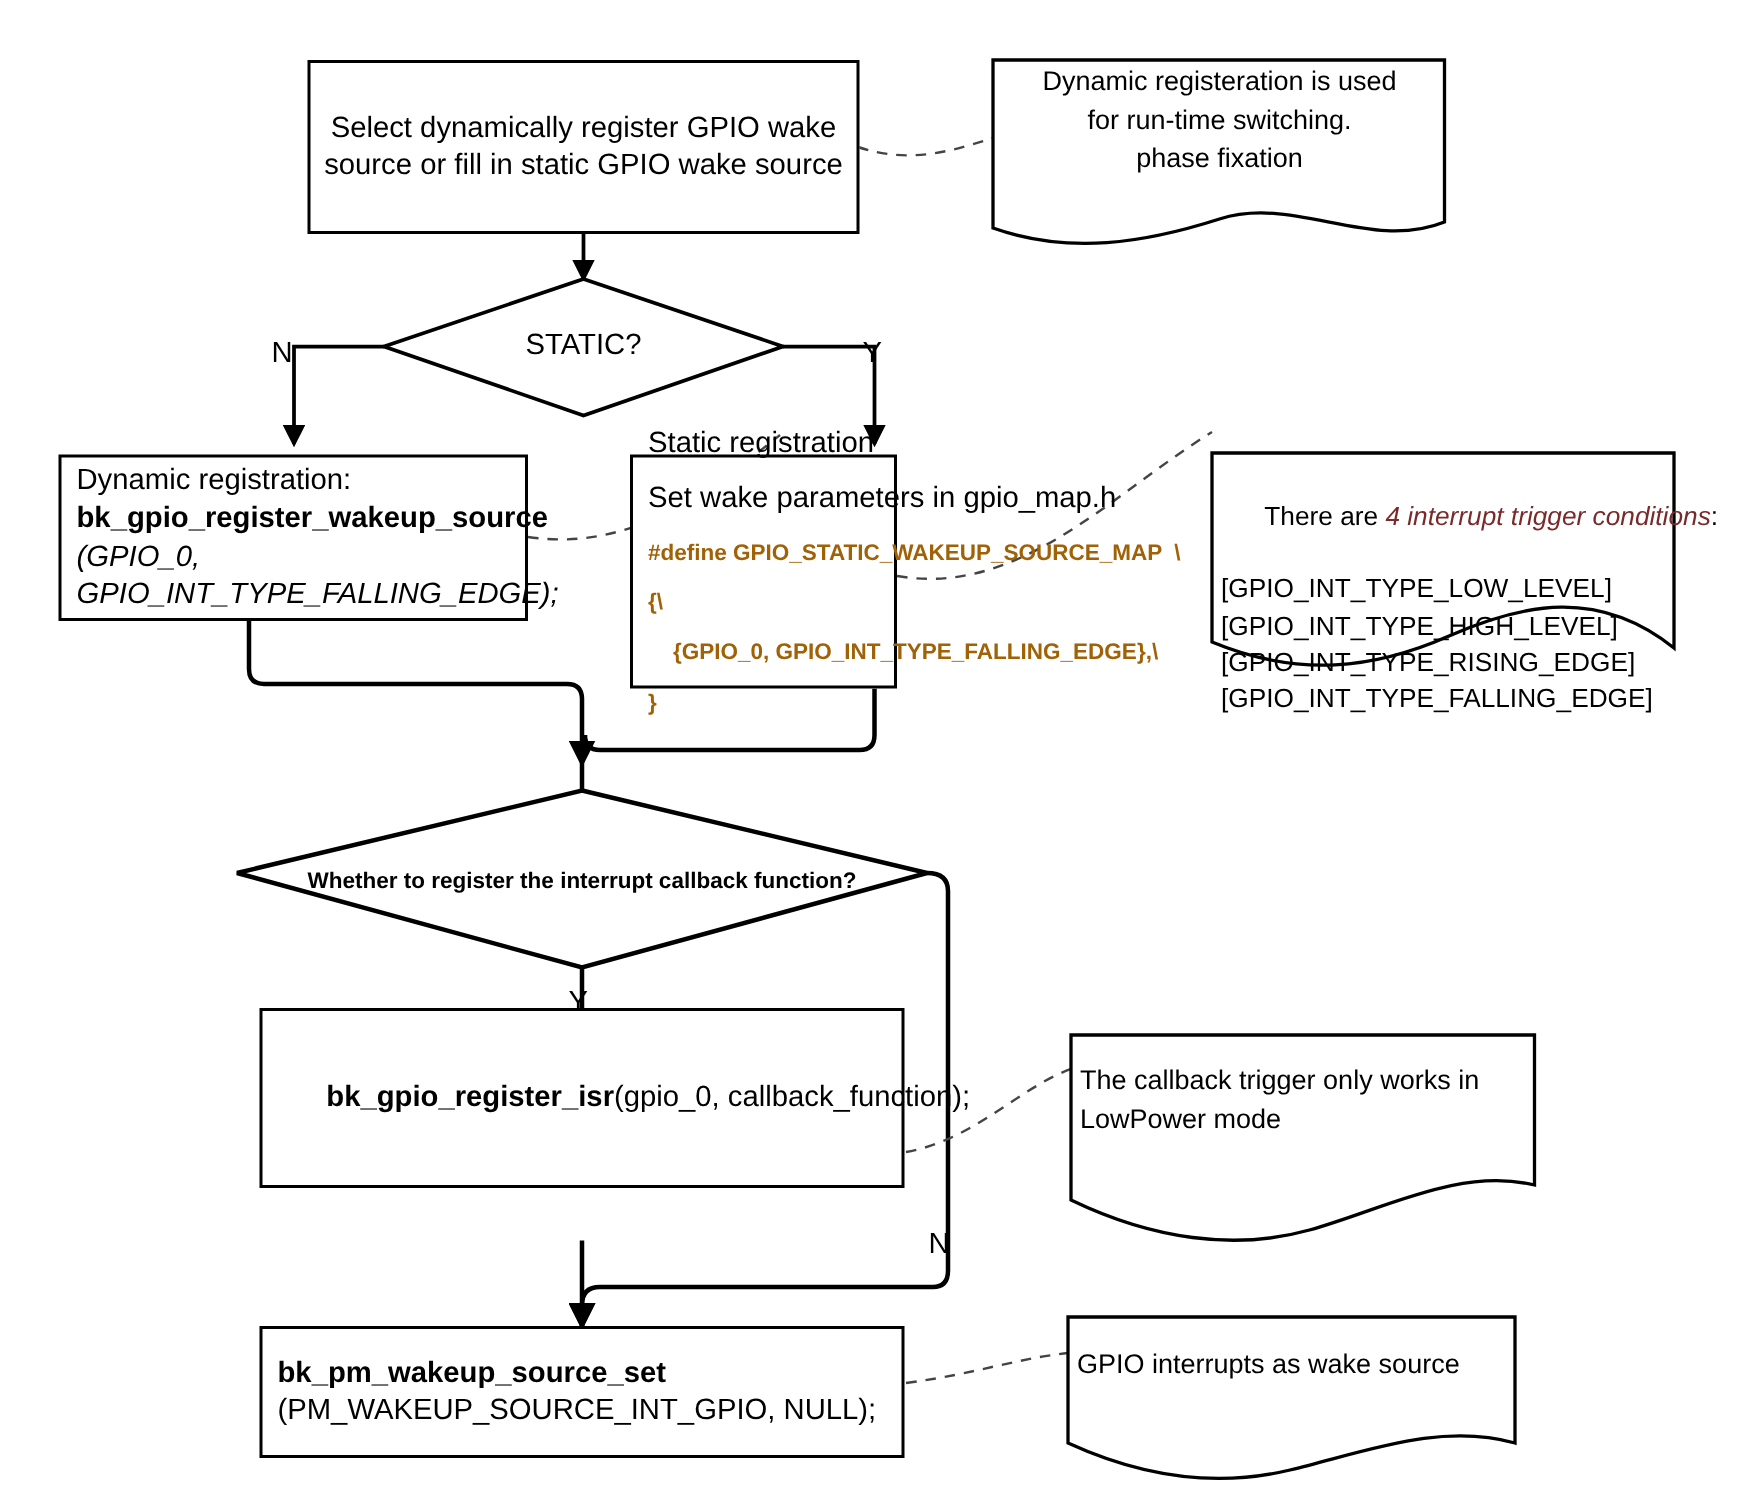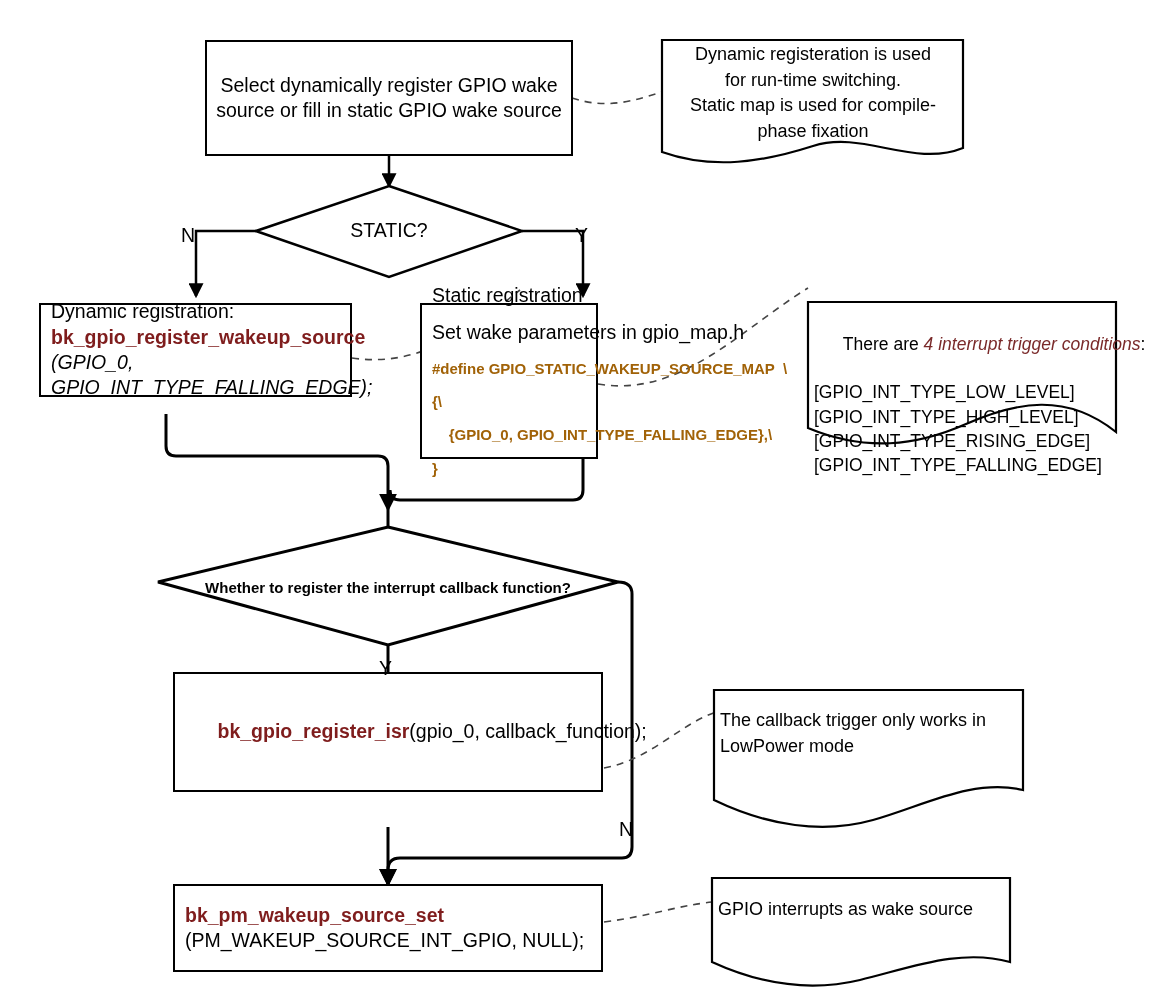--- a/index.html
+++ b/index.html
@@ -34,21 +34,21 @@
   .node.center-text {
     align-items: center;
     text-align: left;
   }
   .line {
     display: block;
     white-space: pre;
     color: #000000;
   }
   .t-plain { font-size: 19.5px; line-height: 1.30; }
-  .t-code  { font-size: 19.5px; line-height: 1.30; color: #7f1d1d; font-weight: bold; }
+  .t-code  { font-size: 19.5px; line-height: 1.30; color: #000000; font-weight: bold; }
   .t-italic{ font-size: 19.5px; line-height: 1.30; font-style: italic; }
   .t-define{ font-size: 15px; line-height: 1.42; color: #a16207; font-weight: bold; }
   .t-small { font-size: 17.5px; line-height: 1.38; }
   .t-note  { font-size: 18px;  line-height: 1.42; }
   .pad { padding: 0 10px; }
 
   .diamond-label {
     position: absolute;
     text-align: center;
     color: #000000;
@@ -119,21 +119,21 @@
     <polygon points="389,186 522,231 389,277 256,231" fill="#ffffff" stroke="#000000" stroke-width="2.5"></polygon>
 
     <polygon points="388,527 618,582 388,645 158,582" fill="#ffffff" stroke="#000000" stroke-width="3"></polygon>
   </svg>
 
   <div class="node center-text" style="left:205px; top:40px; width:368px; height:116px;">
     <span class="line t-plain">Select dynamically register GPIO wake</span>
     <span class="line t-plain">source or fill in static GPIO wake source</span>
   </div>
 
-  <div class="node pad" style="left:39px; top:303px; width:313px; height:94px;">
+  <div class="node pad" style="left:39px; top:303px; width:313px; height:111px;">
     <span class="line t-plain">Dynamic registration:</span>
     <span class="line t-code">bk_gpio_register_wakeup_source</span>
     <span class="line t-italic">(GPIO_0,</span>
     <span class="line t-italic">GPIO_INT_TYPE_FALLING_EDGE);</span>
   </div>
 
   <div class="node pad" style="left:420px; top:303px; width:178px; height:156px; width:178px;gap:12px;">
     <span class="line t-plain">Static registration</span>
     <span class="line t-plain">Set wake parameters in gpio_map.h</span>
     <span class="line t-define">#define GPIO_STATIC_WAKEUP_SOURCE_MAP  \</span>
@@ -158,21 +158,20 @@
   <div class="diamond-label d2" style="left:188px; top:579px; width:400px;">Whether to register the interrupt callback function?</div>
 
   <span class="branch-label" style="left:181px; top:224px;">N</span>
   <span class="branch-label" style="left:575px; top:224px;">Y</span>
   <span class="branch-label" style="left:379px; top:657px;">Y</span>
   <span class="branch-label" style="left:619px; top:818px;">N</span>
 
   <div class="doc-note" style="left:666px; top:42px; width:294px; text-align:center;">
     <span class="line t-note">Dynamic registeration is used</span>
     <span class="line t-note">for run-time switching.</span>
-    <span class="line t-note">Static map is used for compile-</span>
     <span class="line t-note">phase fixation</span>
   </div>
 
   <div class="doc-note" style="left:814px; top:308px; width:300px;">
     <span class="line t-small">
       <span>There are </span><span class="em-red">4 interrupt trigger conditions</span><span>:</span>
     </span>
     <span class="line t-small">[GPIO_INT_TYPE_LOW_LEVEL]</span>
     <span class="line t-small">[GPIO_INT_TYPE_HIGH_LEVEL]</span>
     <span class="line t-small">[GPIO_INT_TYPE_RISING_EDGE]</span>

